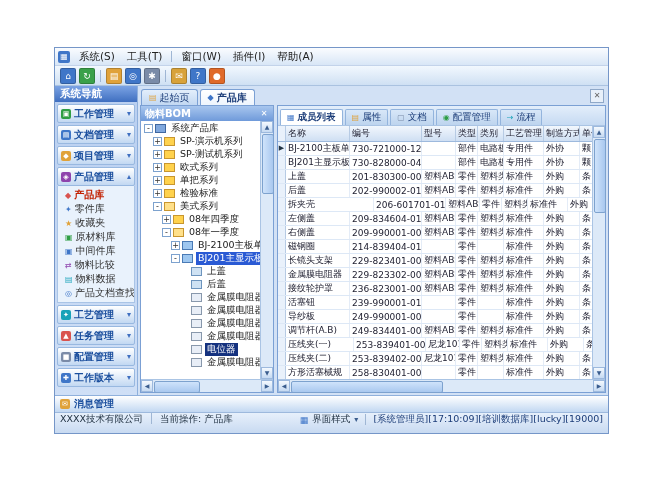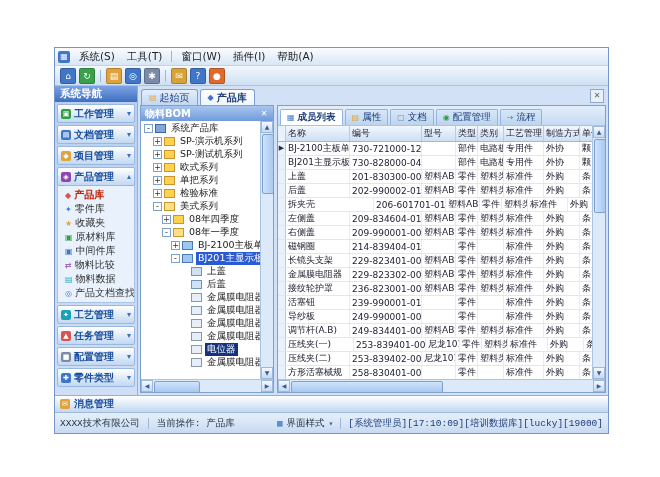--- a/index.html
+++ b/index.html
@@ -110,22 +110,22 @@
   .g-row{display:flex;height:13px;border-bottom:1px solid #dde8f6;background:#fff;}
   .g-cell{flex:none;border-right:1px solid #e4ecf7;padding:0 2px;font-size:9px;color:#223;
           display:flex;align-items:center;box-sizing:border-box;overflow:hidden;white-space:nowrap;}
   
   .msgbar{height:16px;flex:none;background:linear-gradient(#ffffff,#c2d8f2);
           border-top:1px solid #8fb0dc;display:flex;align-items:center;gap:4px;padding:0 5px;
           color:#1b4f9e;font-weight:bold;font-size:10px;}
   .msg-glyph{width:10px;height:10px;background:#e0a23a;border-radius:2px;color:#fff;font-size:7px;
              line-height:10px;text-align:center;flex:none;}
   .statusbar{height:20px;flex:none;background:linear-gradient(#e7f0fb,#c8daf1);
-             border-top:1px solid #9db9dd;display:flex;align-items:center;gap:5px;padding:0 5px;
-             font-size:9.5px;color:#234;font-family:Liberation Mono, monospace;}
+             border-top:1px solid #9db9dd;display:flex;align-items:flex-start;gap:5px;padding:0 5px;
+             font-size:9.5px;color:#234;}
   .sb-right{margin-left:auto;display:flex;align-items:center;gap:4px;}
   .sb-style-icon{font-size:9px;color:#3f76c8;}
   .sb-chev{font-size:8px;color:#3a5d8e;}
   .sb-info{color:#1b3c78;white-space:nowrap;}
 </style>
 </head>
 <body>
 
 <div class="canvas">
   <div class="window">
@@ -221,21 +221,21 @@
               <span>任务管理</span>
               <span class="sec-chev">▾</span>
             </div>
             <div class="side-section">
               <span class="sec-glyph" style="background: rgb(122, 139, 168);">■</span>
               <span>配置管理</span>
               <span class="sec-chev">▾</span>
             </div>
             <div class="side-section">
               <span class="sec-glyph" style="background: rgb(63, 118, 200);">✚</span>
-              <span>零件类型</span>
+              <span>工作版本</span>
               <span class="sec-chev">▾</span>
             </div>
           </div>
       </div>
 
       <div class="content">
         <div class="doc-tabs" id="doc-tabs">
             <div class="doc-tab">
               <span class="dt-glyph" style="color: rgb(224, 162, 58);">▤</span>
               <span>起始页</span>

